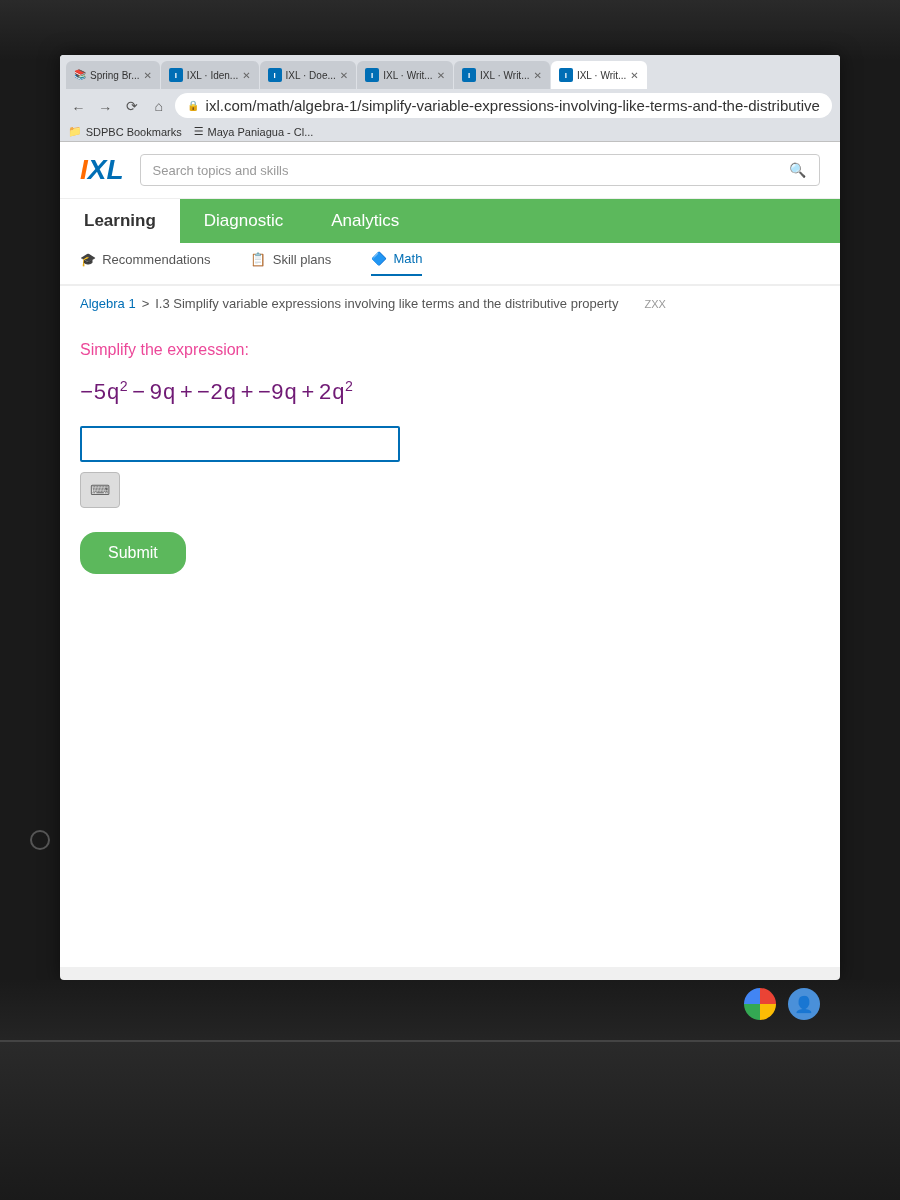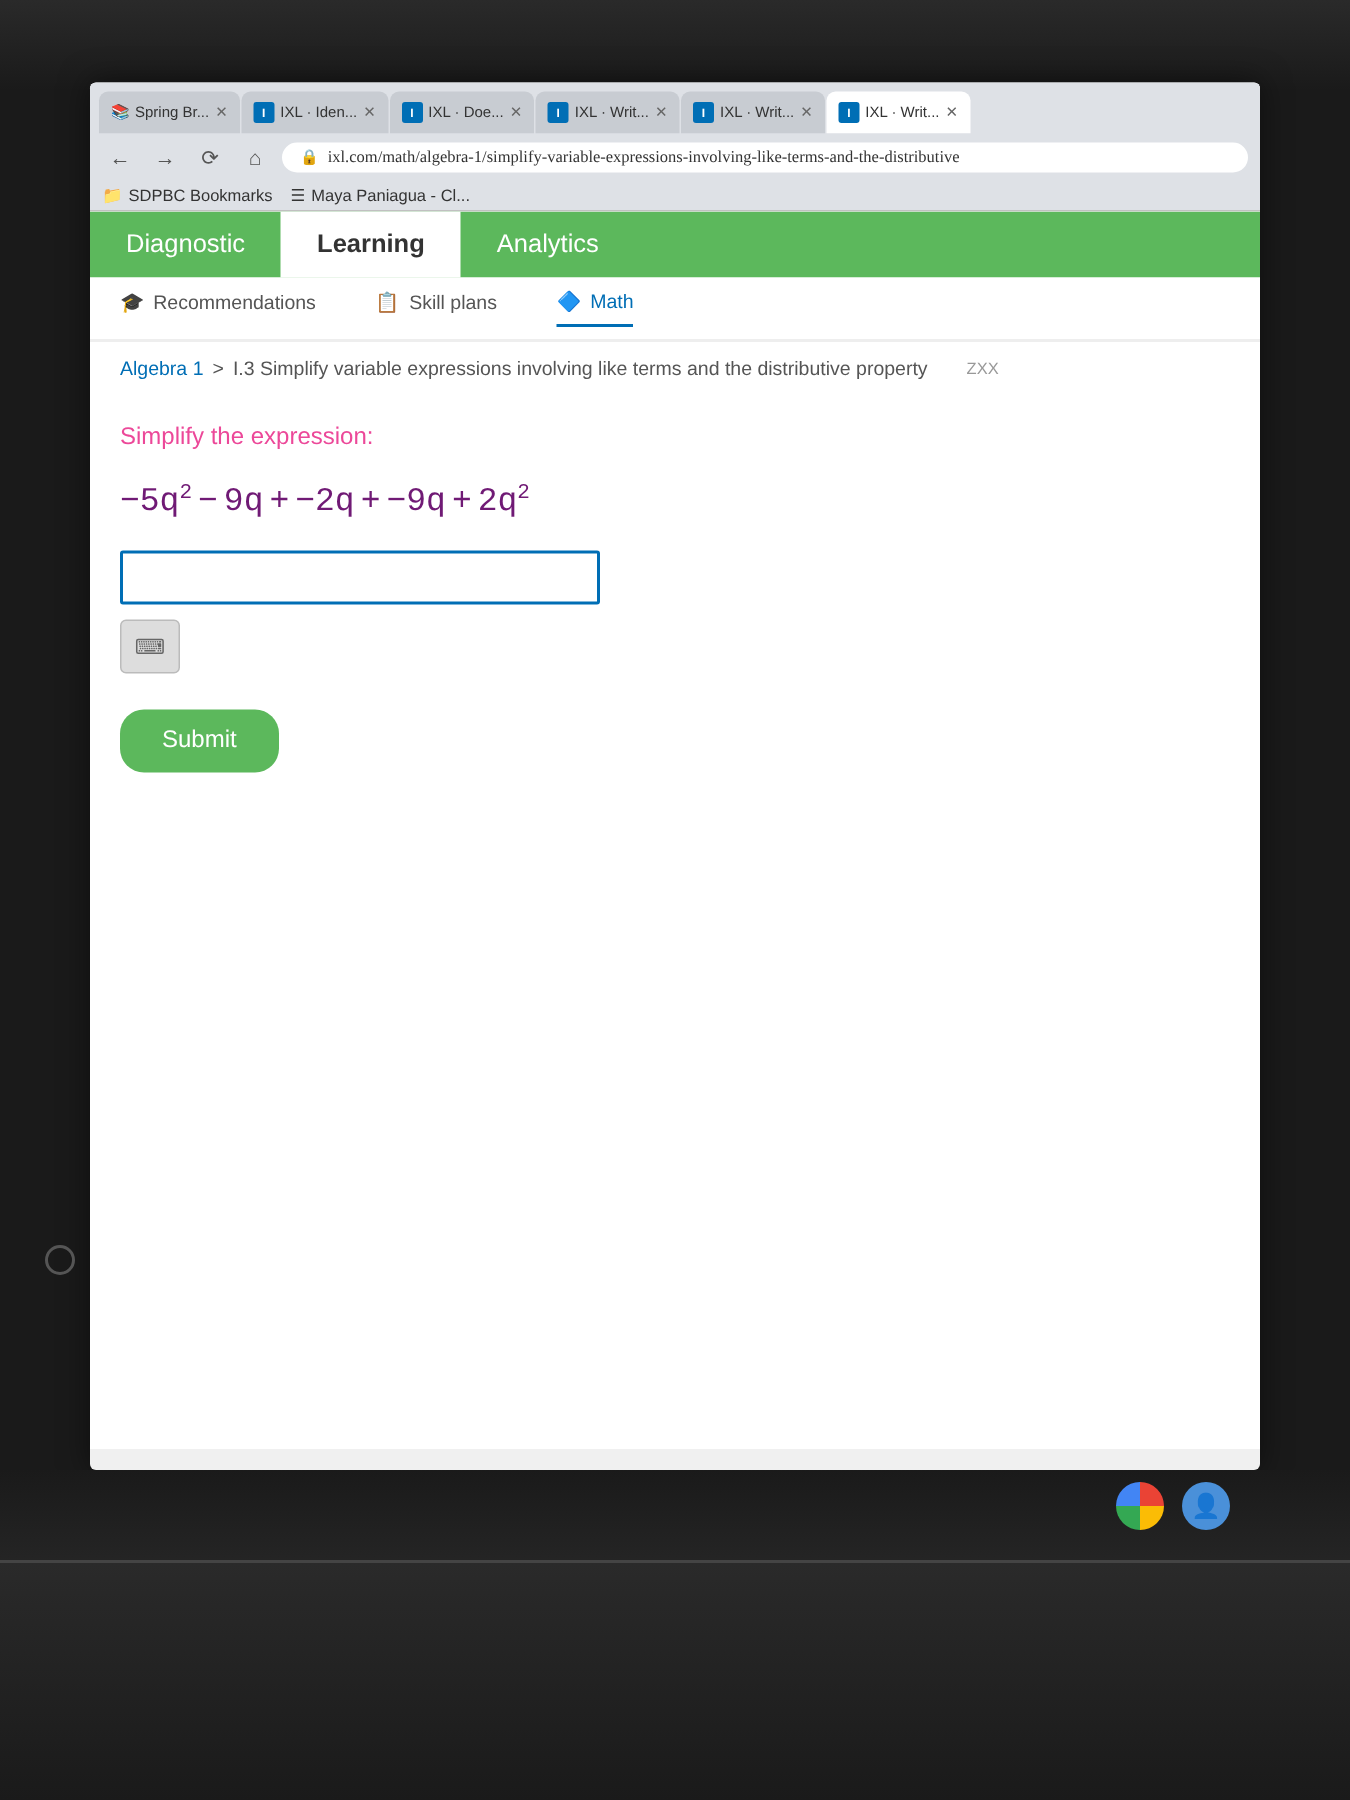--- a/index.html
+++ b/index.html
@@ -447,45 +447,54 @@
       </div>
     </div>
 
     <div class="address-bar-row">
       <button class="nav-btn">←</button>
       <button class="nav-btn">→</button>
       <button class="nav-btn">⟳</button>
       <button class="nav-btn">⌂</button>
       <div class="address-bar">
         <span class="lock-icon">🔒</span>
-        <span style="font-size:11px; color:#333; overflow:hidden; text-overflow:ellipsis; white-space:nowrap;font-family:Liberation Serif, serif;">ixl.com/math/algebra-1/simplify-variable-expressions-involving-like-terms-and-the-distributive</span>
+        <span style="font-size:15px; color:#333; overflow:hidden; text-overflow:ellipsis; white-space:nowrap;">ixl.com/math/algebra-1/simplify-variable-expressions-involving-like-terms-and-the-distributive</span>
       </div>
     </div>
 
     <div class="bookmarks-bar">
       <div class="bookmark-item">
         <span>📁</span>
         <span>SDPBC Bookmarks</span>
       </div>
       <div class="bookmark-item">
         <span>☰</span>
         <span>Maya Paniagua - Cl...</span>
       </div>
     </div>
   </div>
 
   <div class="page-content">
 
+    <div class="ixl-header">
+      <div class="ixl-logo">
+        <span style="color:#ff6b00; font-style:italic;">I</span><span style="color:#006eb5;">XL</span>
+      </div>
+      <div class="search-bar">
+        <span style="color:#999;">Search topics and skills</span>
+        <span class="search-icon">🔍</span>
+      </div>
+    </div>
 
     <div class="nav-tabs">
+      <div class="nav-tab active">
+        <span>Learning</span>
+      </div>
       <div class="nav-tab">
         <span>Diagnostic</span>
-      </div>
-      <div class="nav-tab active">
-        <span>Learning</span>
       </div>
       <div class="nav-tab">
         <span>Analytics</span>
       </div>
     </div>
 
     <div class="sub-nav">
       <div class="sub-nav-item">
         <span>🎓</span>
         <span>Recommendations</span>

